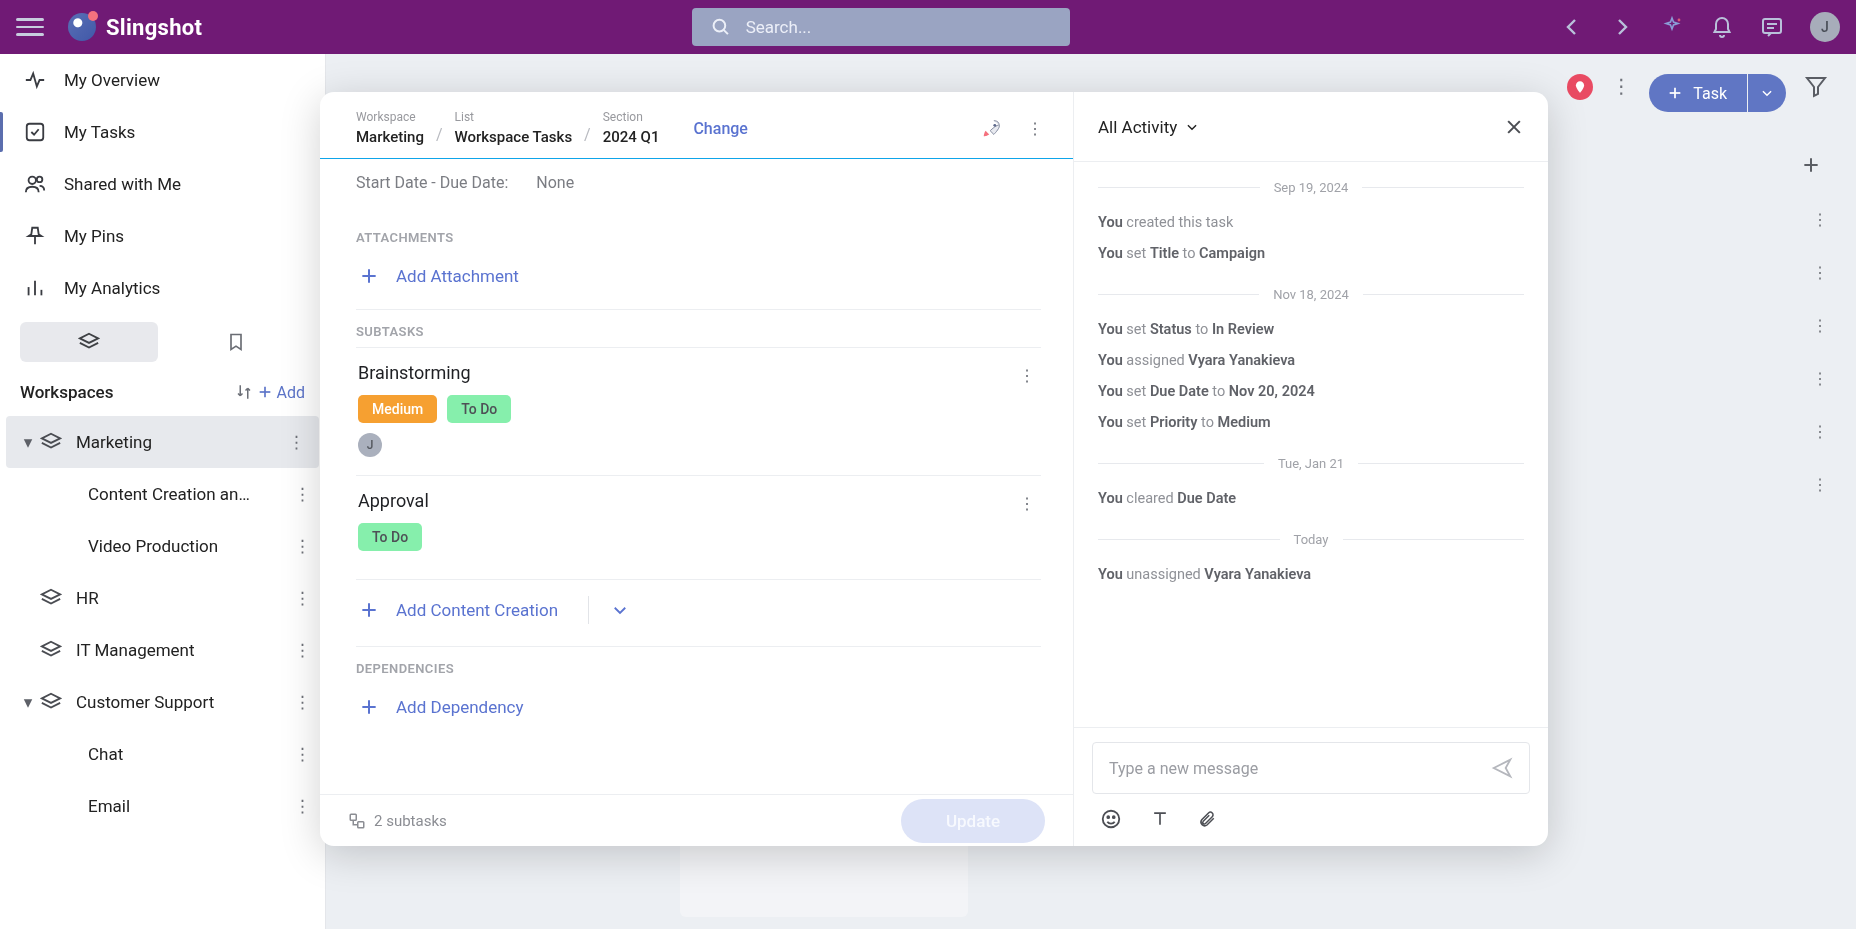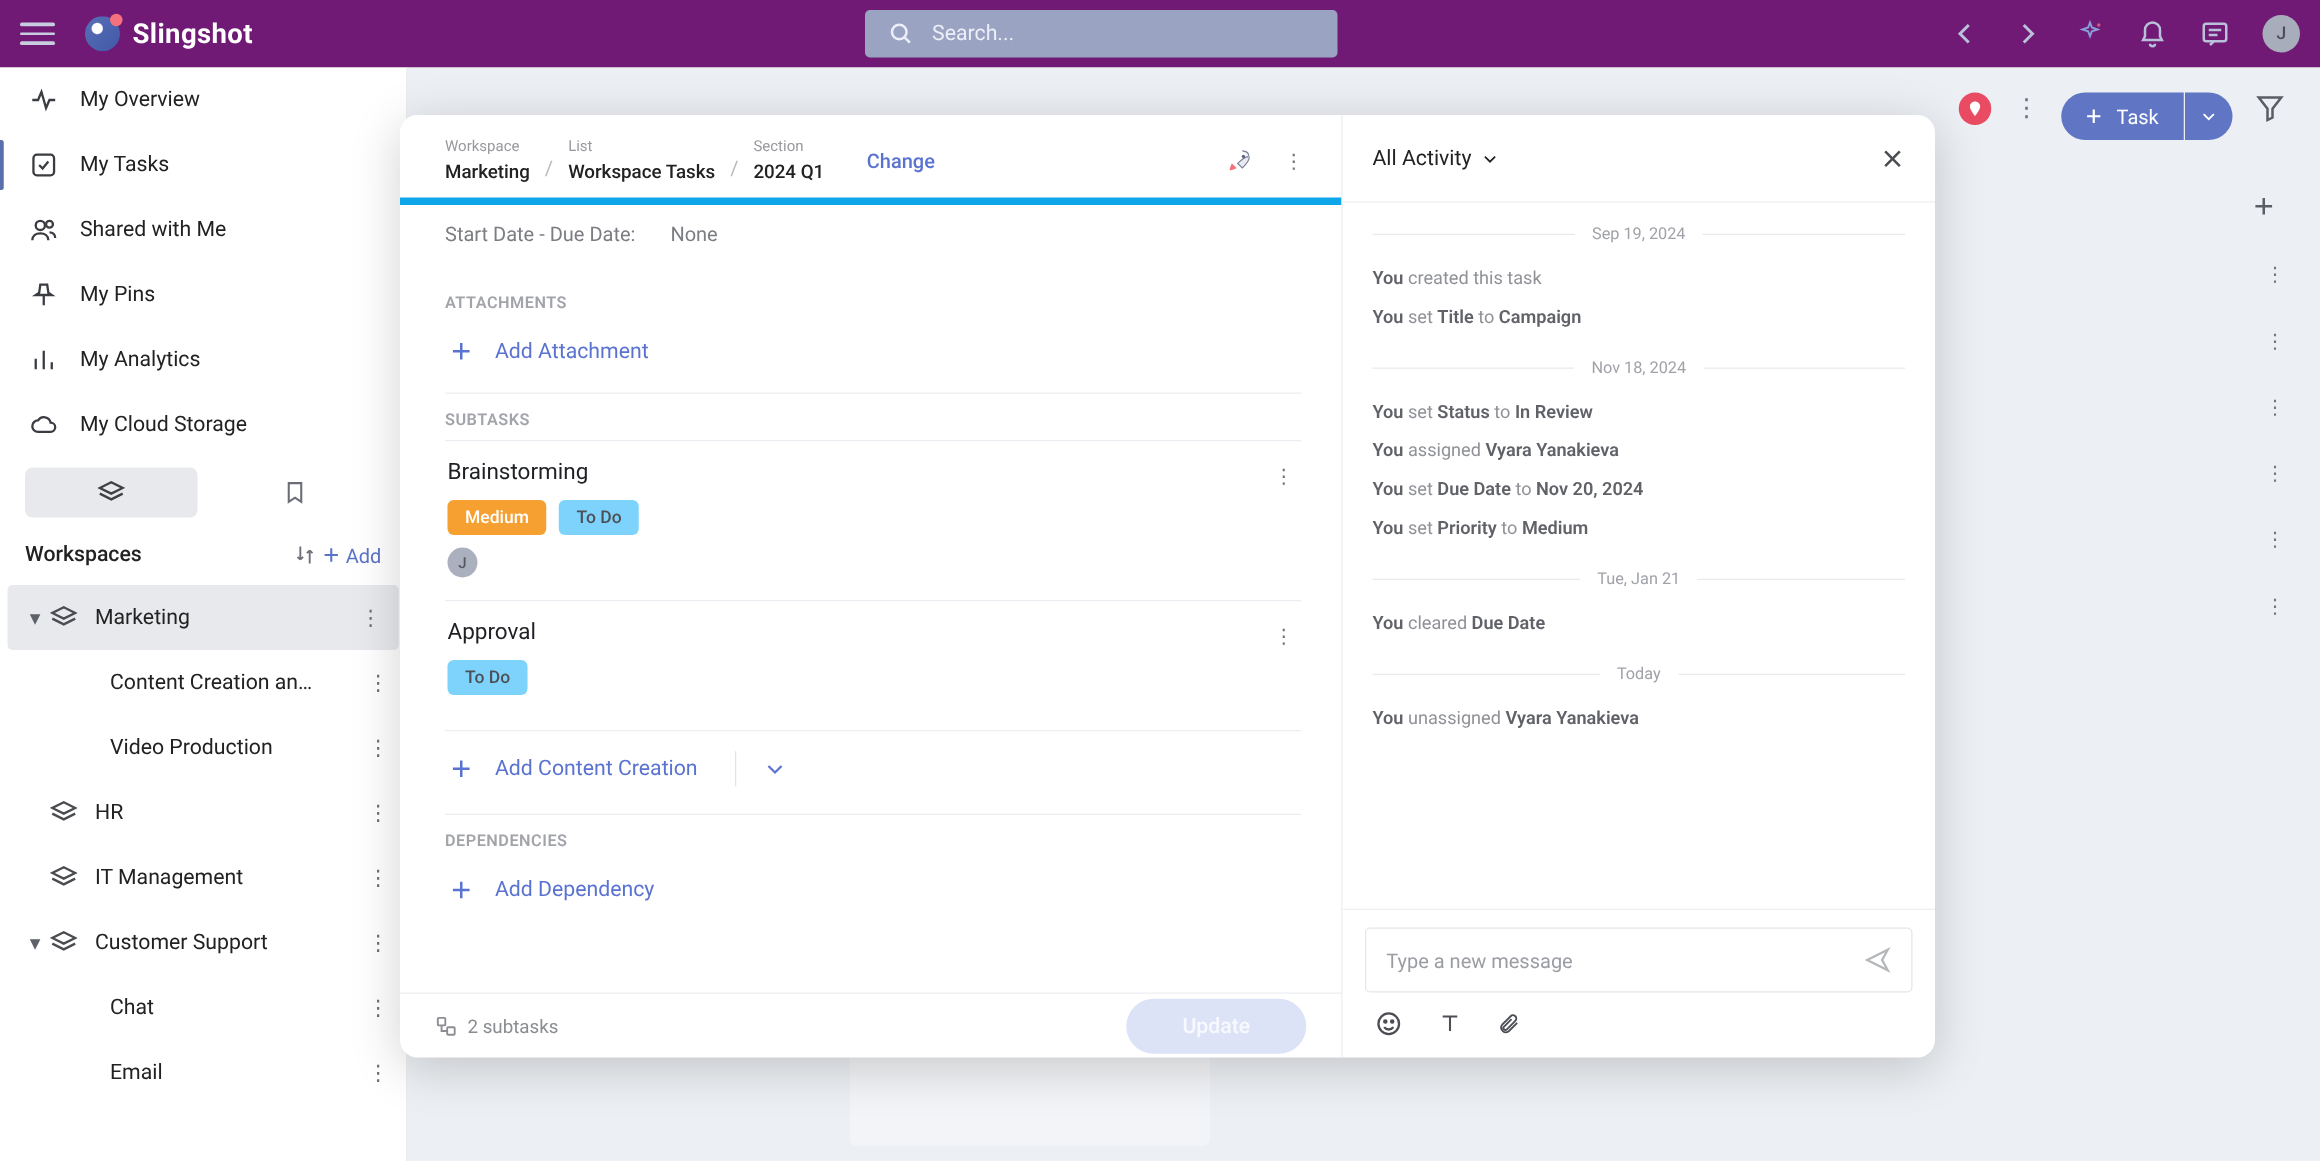--- a/index.html
+++ b/index.html
@@ -49,21 +49,21 @@
   .main-bar { position:absolute; top:0; left:0; right:0; height:86px; display:flex; align-items:flex-start; justify-content:flex-end; padding: 20px 28px 0; gap:18px; }
   .pin-dot { width:26px; height:26px; border-radius:50%; background:#e94b63; display:flex; align-items:center; justify-content:center; color:#fff; font-size:13px;}
   .task-btn-grp { display:flex; align-items:center; }
   .task-btn { height:38px; background:#6076c4; color:#fff; border-radius:19px 0 0 19px; display:flex; align-items:center; gap:10px; padding:0 20px 0 18px; font-size:16px; cursor:pointer; }
   .task-btn-dd { width:38px; height:38px; background:#6076c4; border-radius:0 19px 19px 0; display:flex; align-items:center; justify-content:center; margin-left:1px; cursor:pointer;}
   .plus-cell { position:absolute; top:94px; right:28px; width:34px; height:34px; display:flex; align-items:center; justify-content:center; color:#5b5e64; cursor:pointer; }
   .modal { position:absolute; top:92px; left:320px; width:1228px; height:754px; background:#fff; border-radius:14px; box-shadow:0 8px 40px rgba(0,0,0,.18); display:flex; overflow:hidden; }
   .modal-left { flex:1; display:flex; flex-direction:column; border-right:1px solid #eceef1; position:relative; }
   .modal-right { width:474px; display:flex; flex-direction:column; }
   
-  .mhdr { padding: 18px 28px 12px 36px; display:flex; align-items:flex-start; gap: 24px; border-bottom:6px solid #0ea5e9; }
+  .mhdr { padding: 18px 28px 12px 36px; display:flex; align-items:flex-start; gap: 24px; border-bottom:1px solid #0ea5e9; }
   .crumb-col { display:flex; flex-direction:column; gap:4px; }
   .crumb-lbl { font-size:12px; color:#98999e; }
   .crumb-val { font-size:15px; color:#222; font-weight:500; }
   .crumbs { display:flex; align-items:flex-end; gap:12px; }
   .sep { color:#b8bac0; padding-bottom:2px; }
   .change-link { color:#5a73d0; font-size:16px; font-weight:500; cursor:pointer; align-self:center; margin-left:10px;}
   .mhdr-spacer { flex:1; }
   .rocket { width:22px; height:22px; align-self:center; }
   .kebab { width:18px; align-self:center; color:#6d7078; cursor:pointer; }
   
@@ -74,21 +74,21 @@
   .add-link-row { display:flex; align-items:center; gap:14px; color:#5a73d0; font-size:17px; padding:10px 0 20px; cursor:pointer;}
   .plus-sq { width:26px; height:26px; display:flex; align-items:center; justify-content:center; color:#5a73d0;}
   
   .subtask { padding:14px 2px 18px; border-top:1px solid #eceef1; position:relative; }
   .subtask:first-of-type { border-top:none; }
   .subtask-title { font-size:18px; color:#1f2024; margin-bottom:12px; }
   .subtask .kebab { position:absolute; right:4px; top:18px; }
   .chip-row { display:flex; align-items:center; gap:10px; margin-bottom:10px; }
   .chip { height:28px; border-radius:5px; padding:0 14px; display:flex; align-items:center; font-size:14px; font-weight:500;}
   .chip.medium { background:#f6a031; color:#fff; }
-  .chip.todo { background:#7dd3fc; color:#4e5056; }
+  .chip.todo { background:#86efac; color:#4e5056; }
   .avatar-sm { width:24px; height:24px; border-radius:50%; background:#aab0bd; display:flex; align-items:center; justify-content:center; color:#54585f; font-size:12px; font-weight:500;}
   
   .add-sub-row { display:flex; align-items:center; gap:14px; padding:16px 0 22px; border-top:1px solid #eceef1; }
   .add-sub-row .txt { color:#5a73d0; font-size:17px; cursor:pointer; }
   .vline { width:1px; height:28px; background:#e2e4e8; margin:0 8px 0 16px;}
   .chev { color:#5a73d0; cursor:pointer; }
   
   .mfooter { height:52px; border-top:1px solid #eceef1; display:flex; align-items:center; padding:0 28px; gap:12px; }
   .mfooter .count { font-size:15px; color:#8b8d93; display:flex; align-items:center; gap:8px;}
   .update-btn { margin-left:auto; height:44px; width:144px; border-radius:22px; background:#dde3f7; color:#f7f9fe; font-size:17px; font-weight:500; display:flex; align-items:center; justify-content:center; }
@@ -198,26 +198,20 @@
       <span>My Pins</span>
     </div>
     <div class="nav-item">
       <svg class="nav-icon" viewBox="0 0 24 24" fill="none" stroke="currentColor" stroke-width="2">
           <line x1="5" y1="20" x2="5" y2="11"></line>
           <line x1="12" y1="20" x2="12" y2="4"></line>
           <line x1="19" y1="20" x2="19" y2="14"></line>
         </svg>
       <span>My Analytics</span>
     </div>
-    <div class="nav-item">
-      <svg class="nav-icon" viewBox="0 0 24 24" fill="none" stroke="currentColor" stroke-width="2">
-          <path d="M7 18a5 5 0 010-10 6 6 0 0111 2 4 4 0 010 8z"></path>
-        </svg>
-      <span>My Cloud Storage</span>
-    </div>
 
     <div class="toggle-row">
       <div class="toggle-btn active">
         <svg width="22" height="22" viewBox="0 0 24 24" fill="none" stroke="currentColor" stroke-width="2">
             <polygon points="12 3 22 8 12 13 2 8 12 3"></polygon>
             <polyline points="2 13 12 18 22 13"></polyline>
           </svg>
       </div>
       <div class="toggle-btn">
         <svg width="20" height="22" viewBox="0 0 24 24" fill="none" stroke="currentColor" stroke-width="2">

